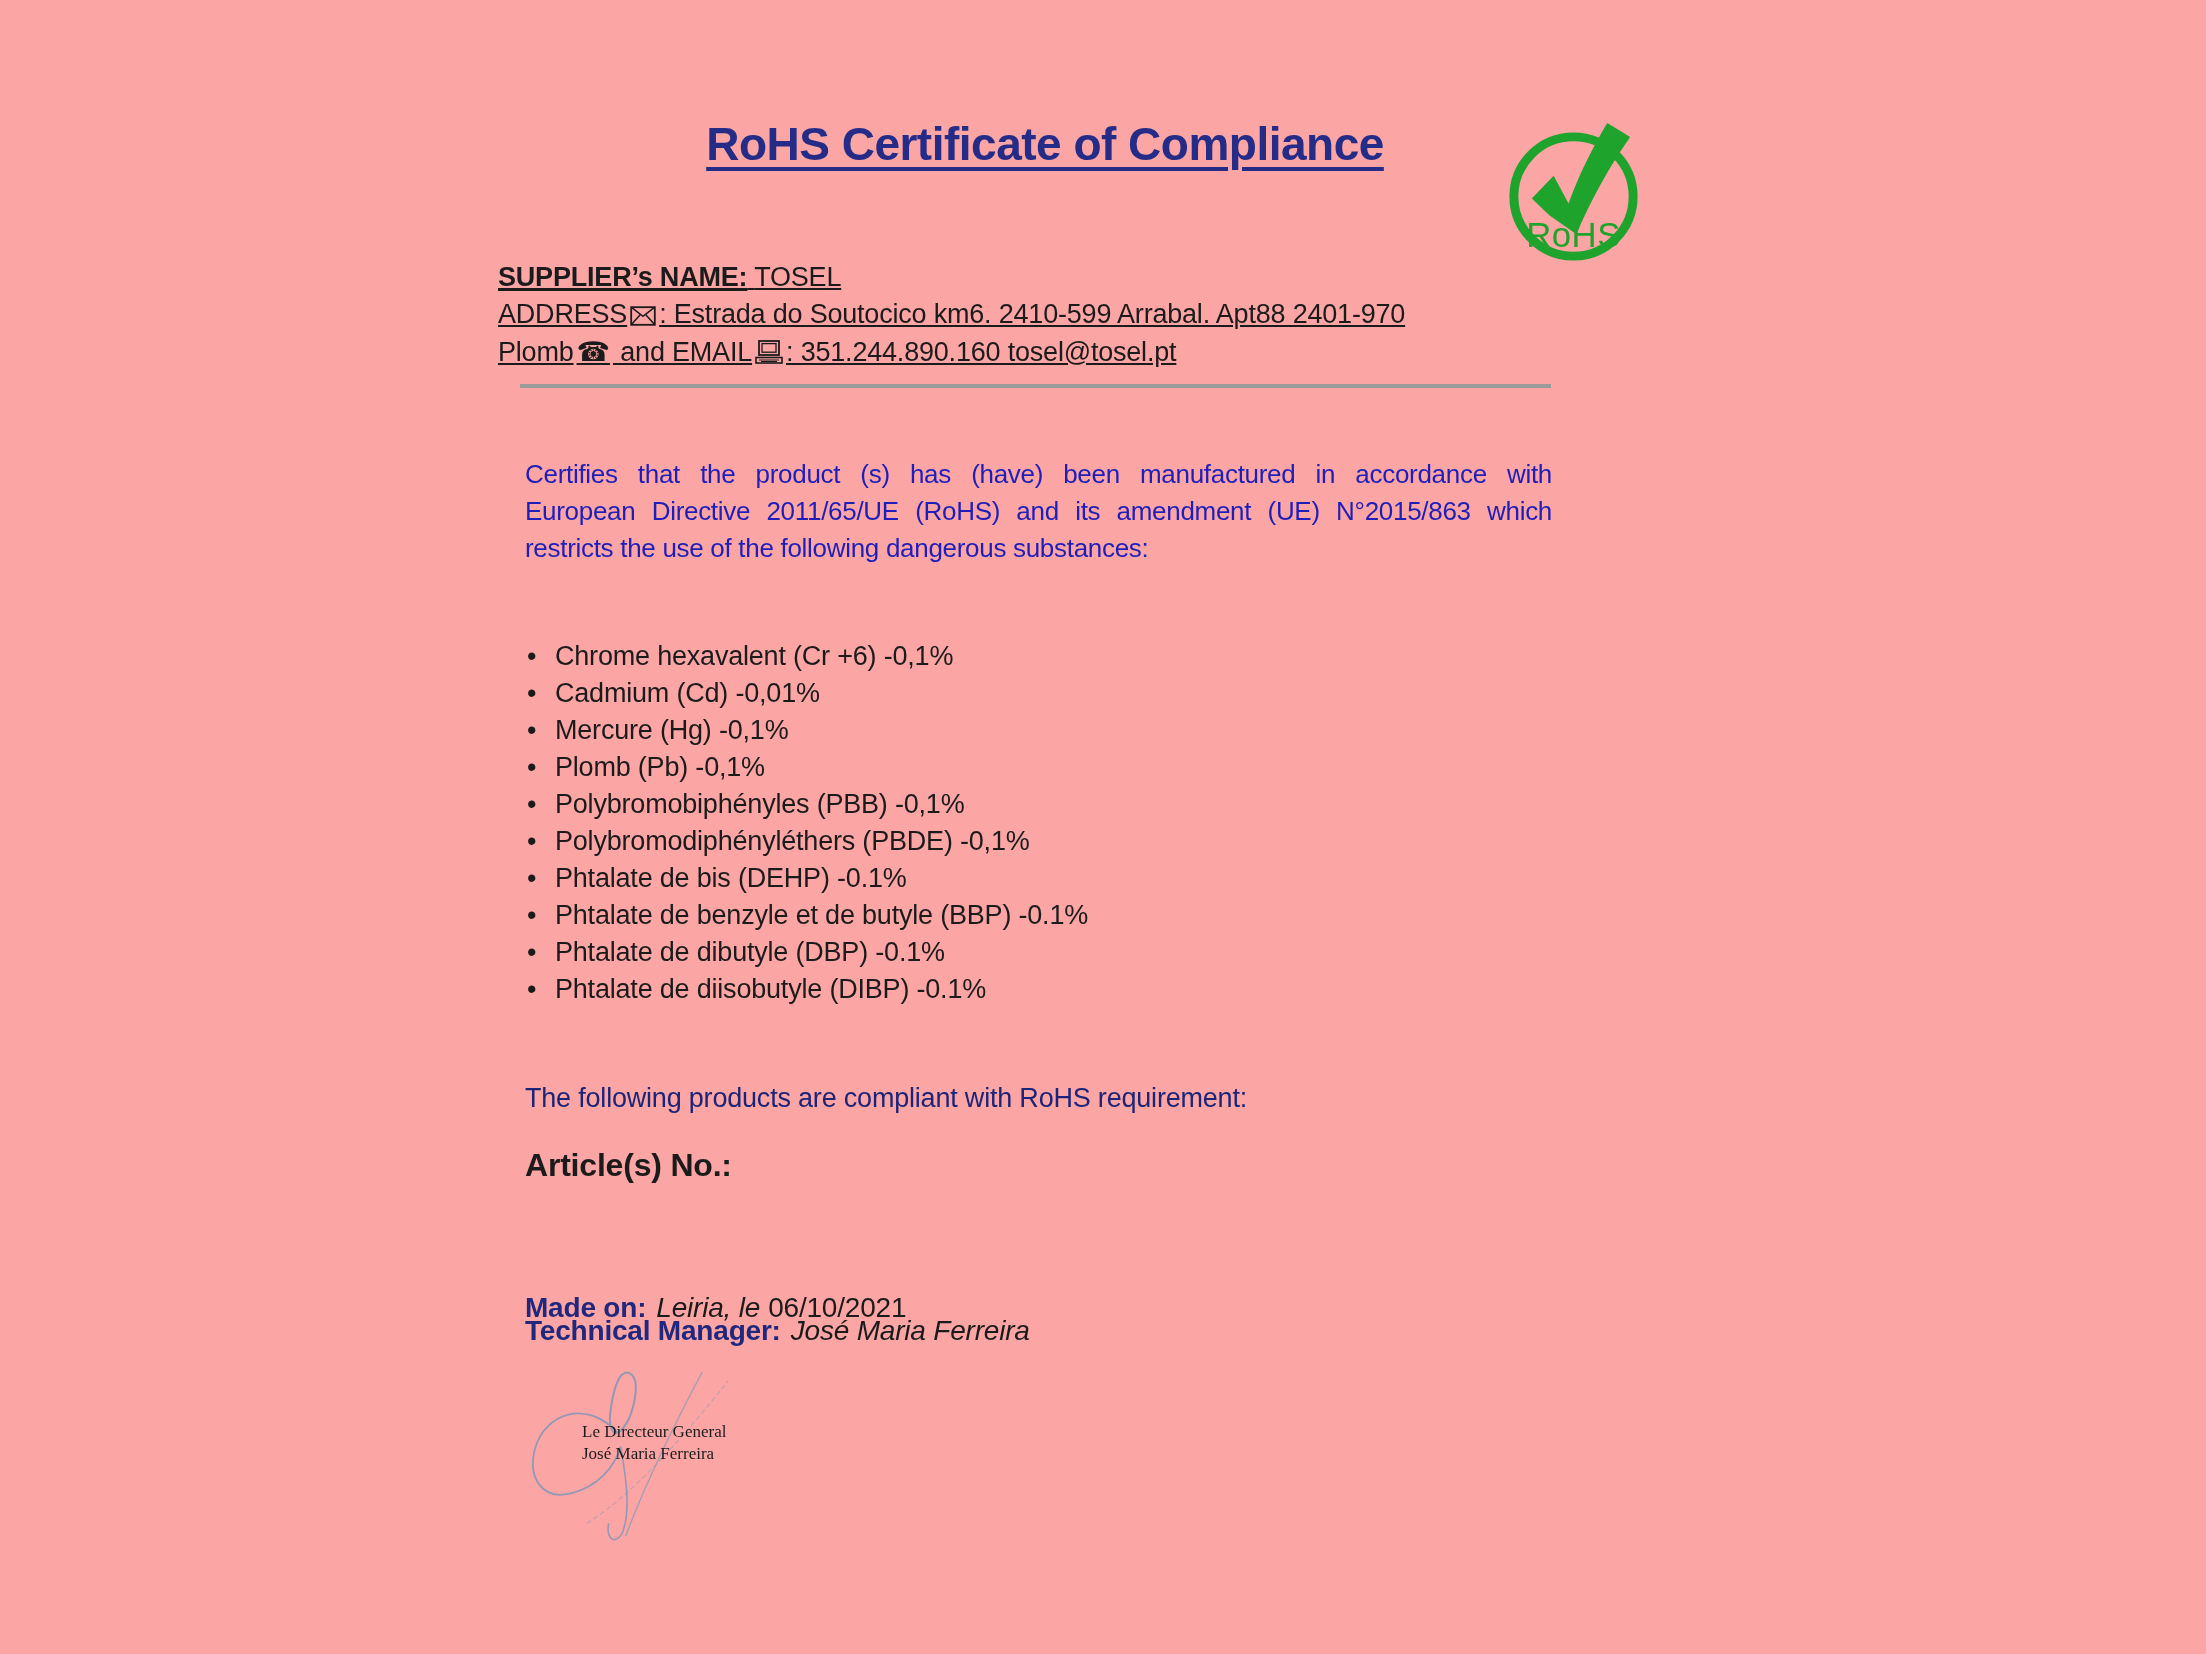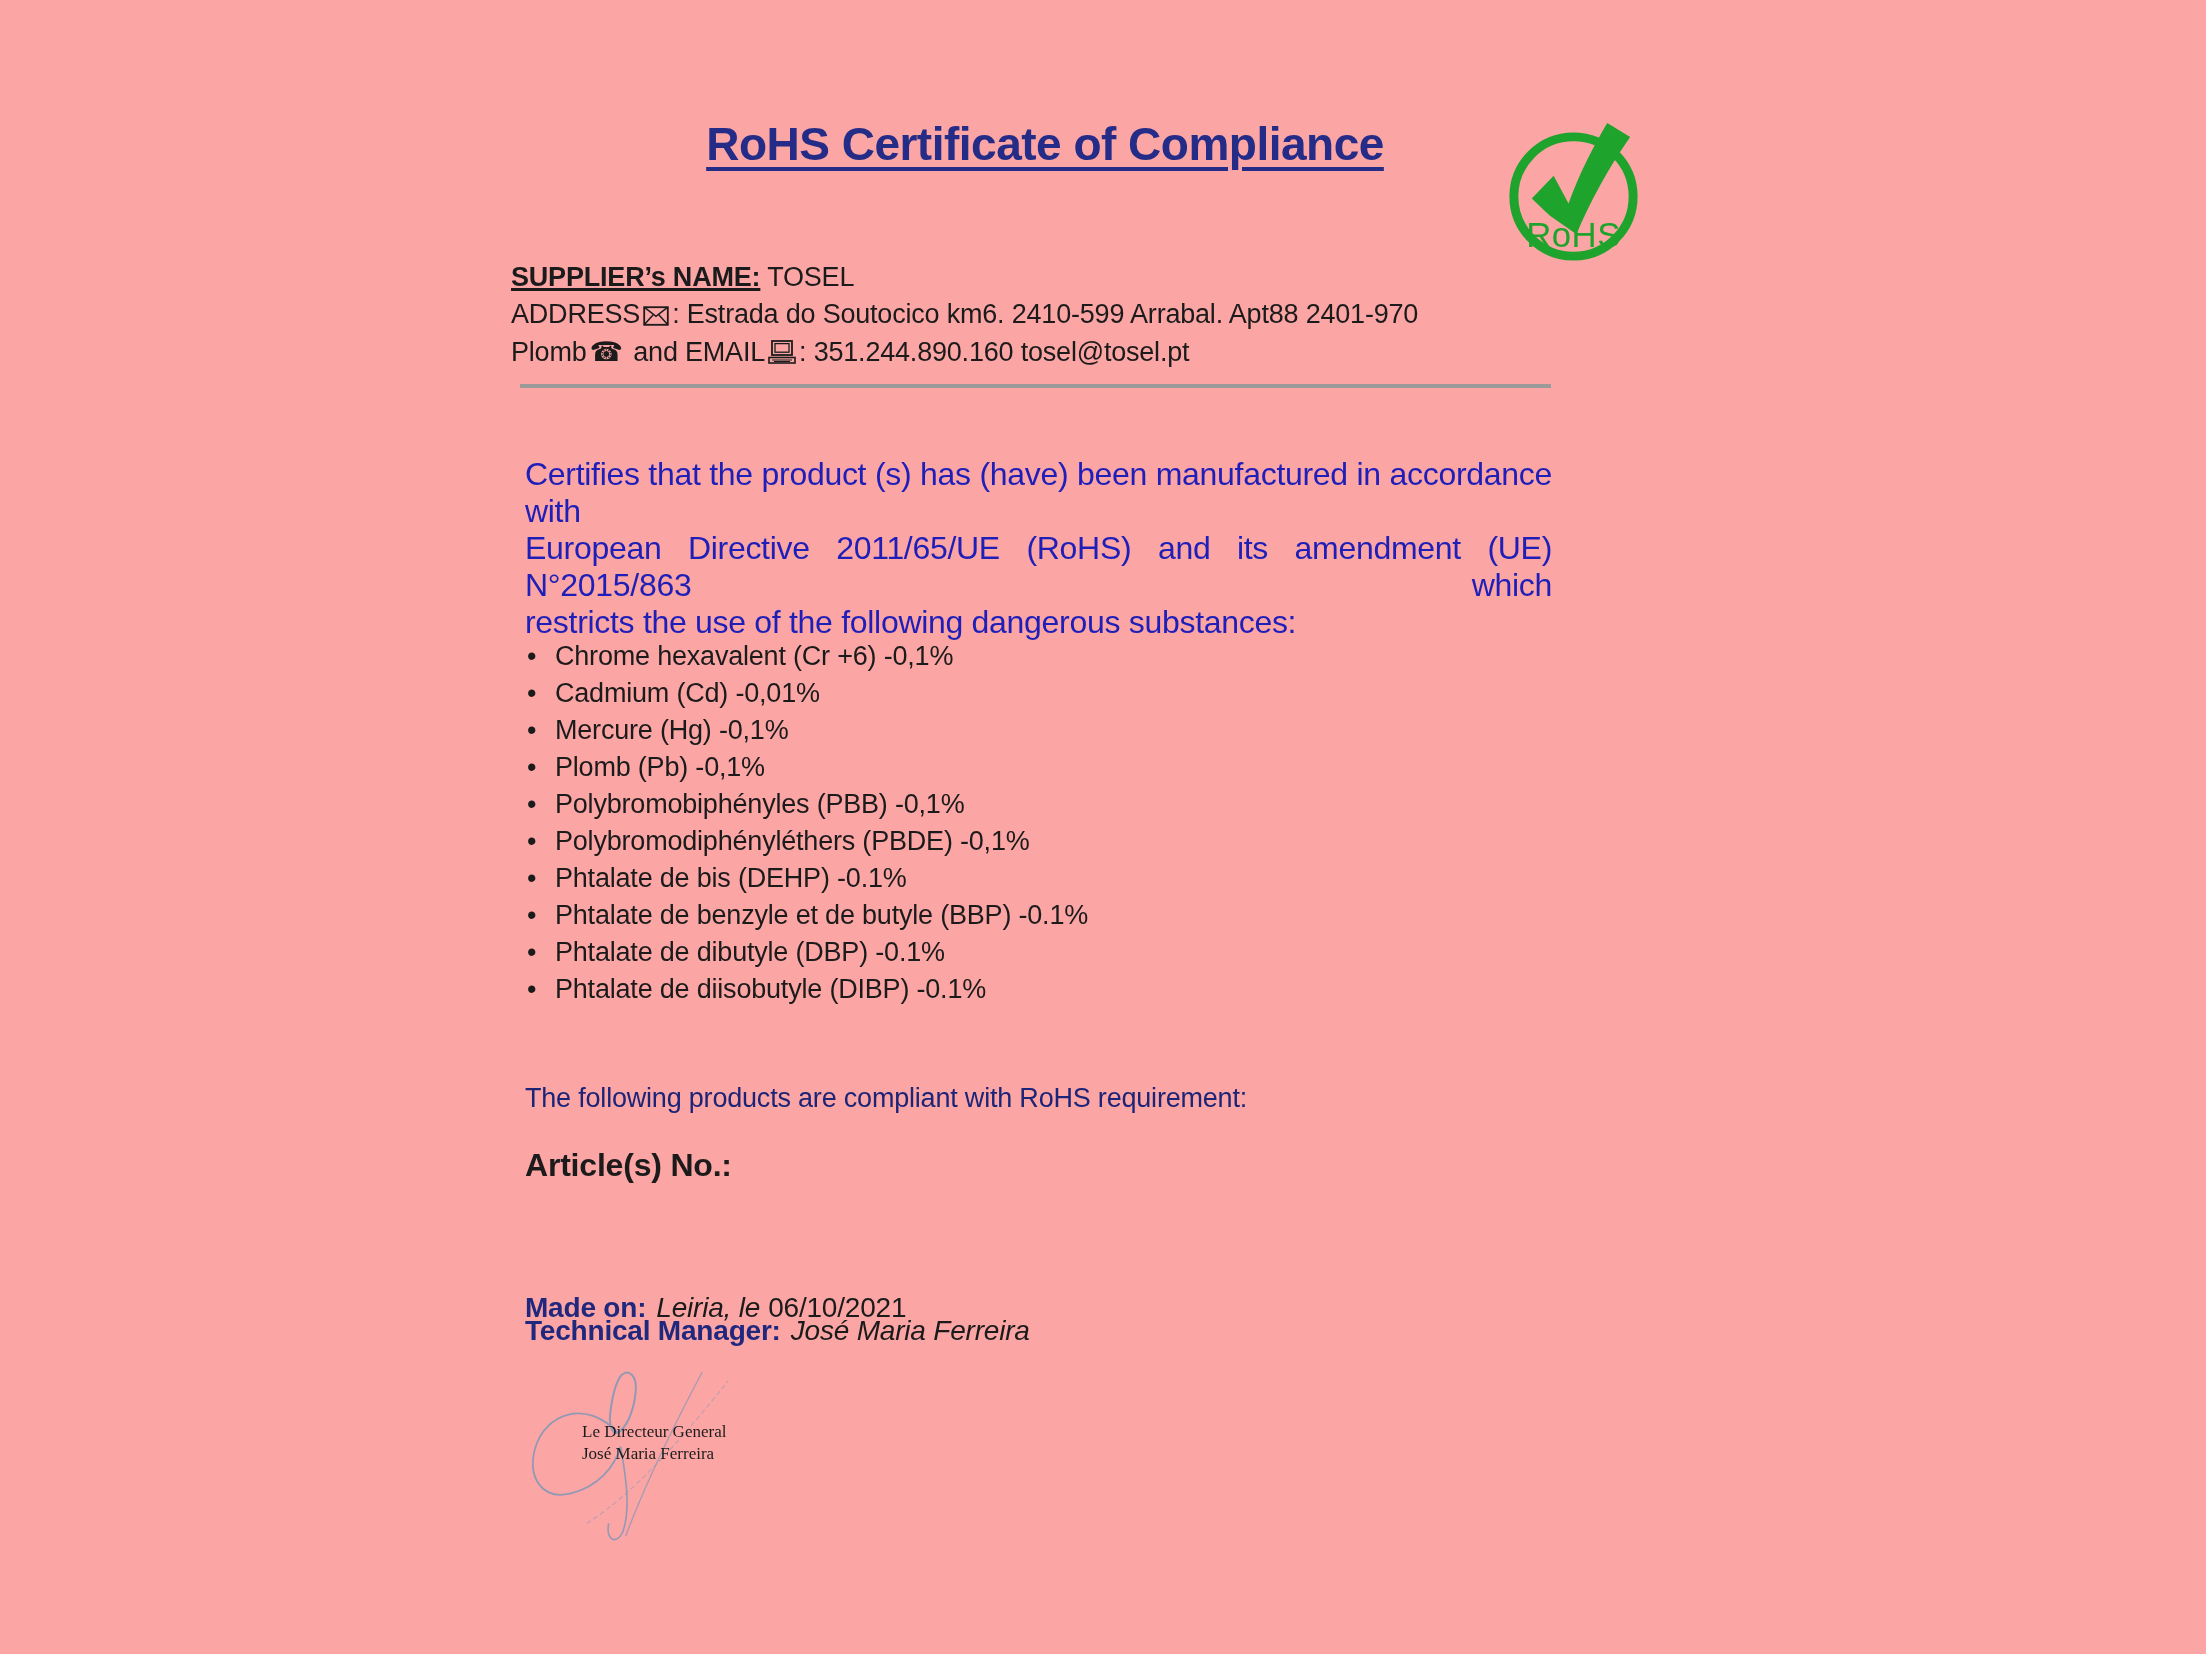--- a/index.html
+++ b/index.html
@@ -15,28 +15,28 @@
   .title-wrap{position:absolute;left:448px;top:117px;width:1194px;text-align:center;}
   .doc-title{
     display:inline-block;
     font-size:46px;font-weight:700;color:#242c87;
     text-decoration:underline;text-decoration-thickness:4px;text-underline-offset:7px;
     letter-spacing:-0.5px;
   }
   
   .logo{position:absolute;left:1494px;top:109px;width:159px;height:177px;}
   
-  .supplier{position:absolute;left:511px;top:259px;width:1104px;font-size:27px;line-height:37px;letter-spacing:-0.2px;}
+  .supplier{position:absolute;left:498px;top:259px;width:1104px;font-size:27px;line-height:37px;letter-spacing:-0.2px;text-decoration:underline;}
   .supplier .lbl-strong{font-weight:700;text-decoration:underline;text-decoration-thickness:2.5px;}
   .icon-inline{display:inline-block;vertical-align:-3px;margin:0 3px;}
   .glyph-phone{font-family:"DejaVu Sans",sans-serif;font-size:27px;margin:0 3px;}
   
   .divider{position:absolute;left:520px;top:384px;width:1031px;height:4px;background:#9a9a9a;}
   
-  .cert{position:absolute;left:525px;top:456px;width:1027px;color:#1e1eb8;font-size:32px;line-height:37px;letter-spacing:-0.3px;}
+  .cert{position:absolute;left:525px;top:456px;width:1027px;color:#1e1eb8;font-size:26px;line-height:37px;letter-spacing:-0.3px;}
   .cert-line{text-align:justify;text-align-last:justify;}
   .cert-line:last-child{text-align-last:left;}
   
   .substances{position:absolute;left:527px;top:638px;margin:0;padding:0;list-style:none;font-size:27px;line-height:37px;letter-spacing:-0.2px;}
   .substances li{position:relative;padding-left:28px;}
   .substances li::before{content:"\2022";position:absolute;left:0;top:0;}
   
   .compliance{position:absolute;left:525px;top:1083px;width:1035px;color:#1c2478;font-size:27px;letter-spacing:-0.2px;}
   .article{position:absolute;left:525px;top:1147px;width:796px;font-size:32px;letter-spacing:-0.2px;font-weight:bold;}
   

